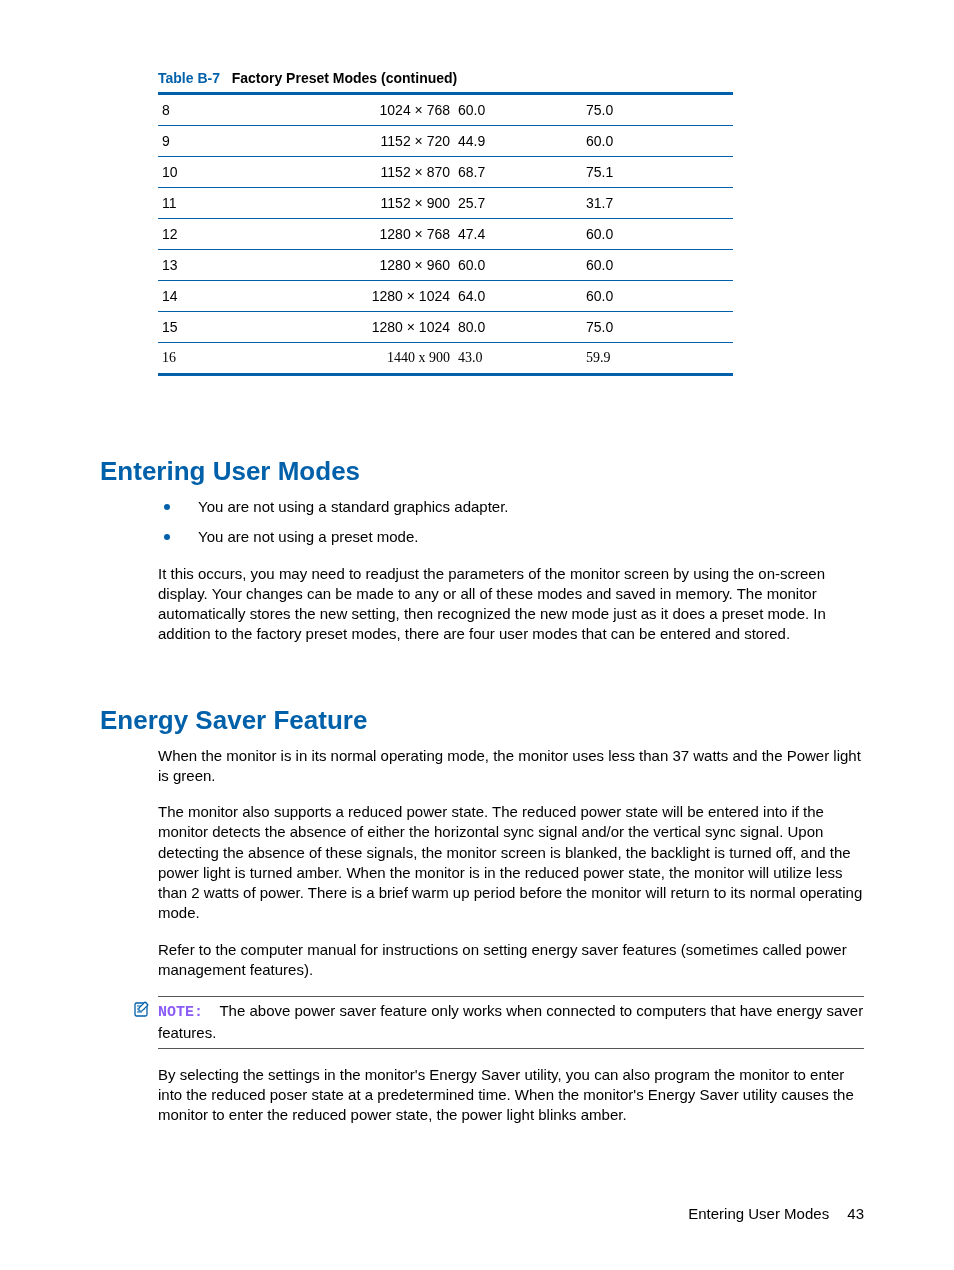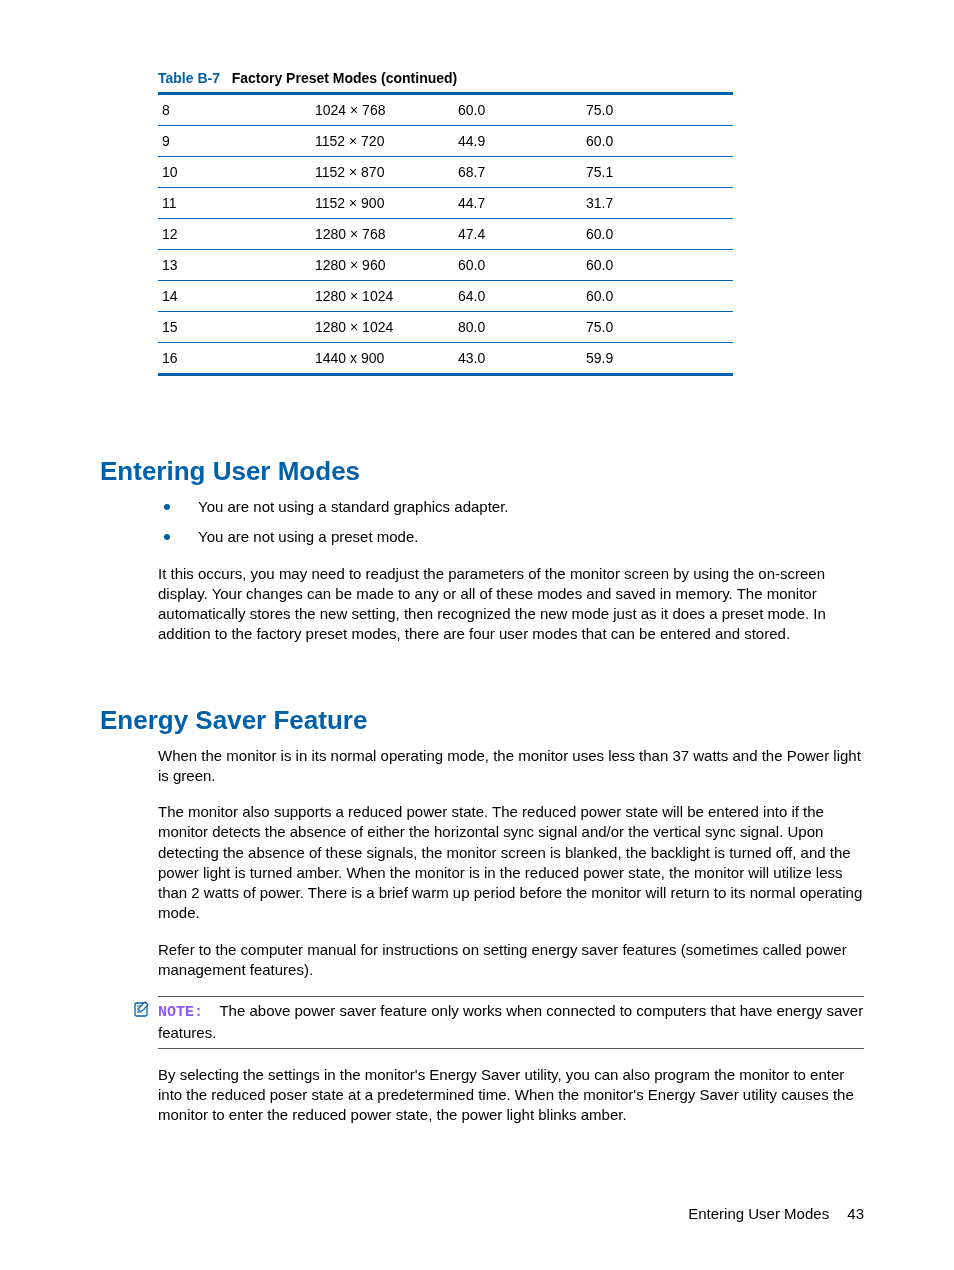--- a/index.html
+++ b/index.html
@@ -38,23 +38,24 @@
   .preset-table tr.top-border td {
     border-top: 3px solid #0060a9;
   }
   .preset-table td {
     border-bottom: 1px solid #0060a9;
     padding: 7px 4px 7px 4px;
     text-align: left;
   }
   .preset-table tr.last-row td {
     border-bottom: 3px solid #0060a9;
+    font-family: Liberation Serif, serif;
   }
   .preset-table td.c1 { width: 145px; }
-  .preset-table td.c2 { width: 135px; }
+  .preset-table td.c2 { width: 135px; text-align: right; }
   .preset-table td.c3 { width: 120px; }
   .preset-table td.c4 { }
 
   h2.section {
     color: #0060a9;
     font-size: 26px;
     font-weight: bold;
     margin: 80px 0 10px 0;
   }
   h2.section.tight { margin-top: 60px; }
@@ -146,21 +147,21 @@
         </tr>
         <tr>
           <td class="c1">10</td>
           <td class="c2">1152 × 870</td>
           <td class="c3">68.7</td>
           <td class="c4">75.1</td>
         </tr>
         <tr>
           <td class="c1">11</td>
           <td class="c2">1152 × 900</td>
-          <td class="c3">44.7</td>
+          <td class="c3">25.7</td>
           <td class="c4">31.7</td>
         </tr>
         <tr>
           <td class="c1">12</td>
           <td class="c2">1280 × 768</td>
           <td class="c3">47.4</td>
           <td class="c4">60.0</td>
         </tr>
         <tr>
           <td class="c1">13</td>

